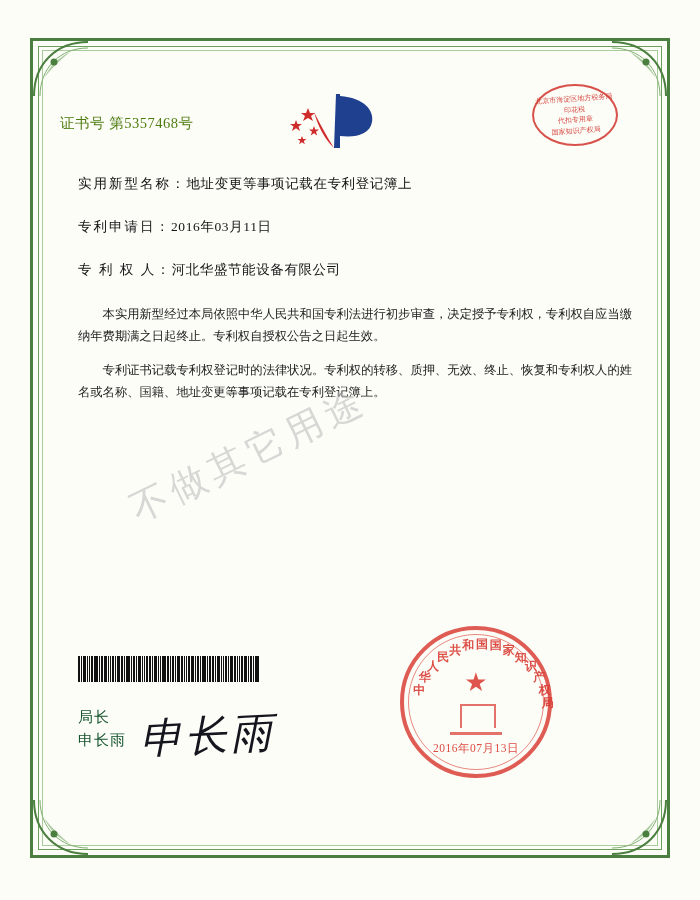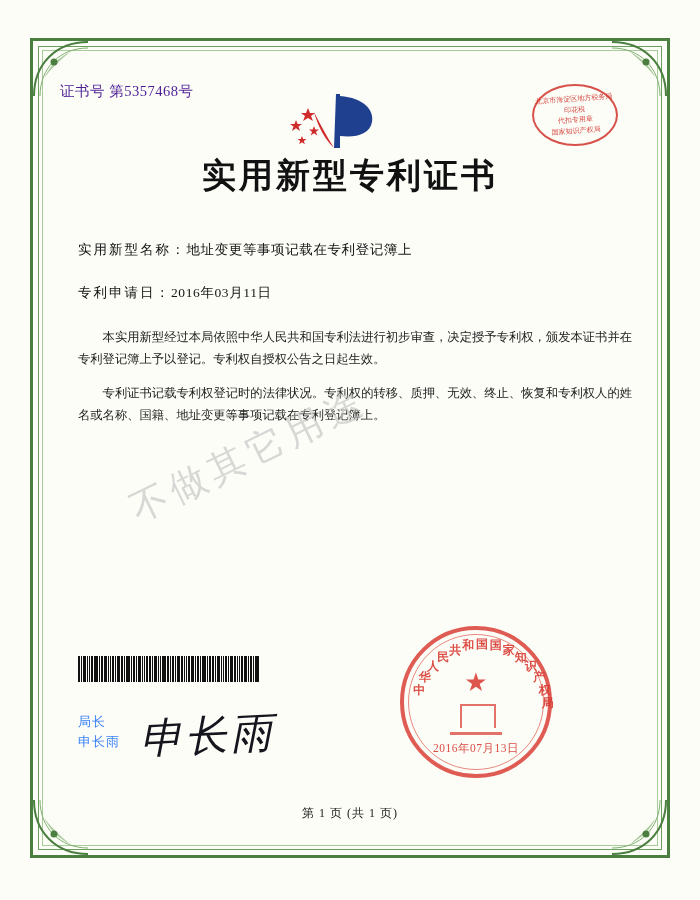--- a/index.html
+++ b/index.html
@@ -66,23 +66,23 @@
   .content {
     position: absolute;
     left: 60px;
     top: 70px;
     right: 60px;
     bottom: 70px;
   }
 
   .cert-number {
     font-size: 14.5px;
-    color: #4c1d95;
+    color: #4d7c0f;
     letter-spacing: 0.5px;
-    margin-top: 12px;
+    margin-top: 44px;
   }
 
   
   .logo {
     position: absolute;
     left: 218px;
     top: 16px;
     width: 120px;
     height: 80px;
   }
@@ -171,23 +171,23 @@
     height: 100%;
   }
 
   
   .sign-block {
     position: absolute;
     left: 18px;
     bottom: 78px;
   }
   .sign-label {
-    font-size: 13px;
+    font-size: 15px;
     line-height: 1.55;
-    color: #3b82f6;
+    color: #14532d;
     letter-spacing: 1px;
   }
   .handwriting {
     position: absolute;
     left: 80px;
     bottom: 66px;
     font-size: 42px;
     color: #15151e;
     font-family: "DejaVu Serif", serif;
     font-style: italic;
@@ -362,33 +362,35 @@
     <div class="top-seal">
       <div class="ellipse"></div>
       <div class="seal-txt">
         <div>北京市海淀区地方税务局</div>
         <div>印花税</div>
         <div>代扣专用章</div>
         <div>国家知识产权局</div>
       </div>
     </div>
 
-    <div class="title">实用新型专利证书</div>
 
     <div class="fields">
       <div class="field">
         <span class="lbl">实用新型名称：</span><span class="val">地址变更等事项记载在专利登记簿上</span>
       </div>
       <div class="field">
         <span class="lbl">专利申请日：</span><span class="val">2016年03月11日</span>
       </div>
+      <div class="field">
+        <span class="lbl">专 利 权 人：</span><span class="val">河北华盛节能设备有限公司</span>
+      </div>
     </div>
 
     <div class="paras">
-      <p class="para">本实用新型经过本局依照中华人民共和国专利法进行初步审查，决定授予专利权，颁发本证书并在专利登记簿上予以登记。专利权自授权公告之日起生效。</p>
+      <p class="para">本实用新型经过本局依照中华人民共和国专利法进行初步审查，决定授予专利权，专利权自应当缴纳年费期满之日起终止。专利权自授权公告之日起生效。</p>
       <p class="para">专利证书记载专利权登记时的法律状况。专利权的转移、质押、无效、终止、恢复和专利权人的姓名或名称、国籍、地址变更等事项记载在专利登记簿上。</p>
     </div>
 
     <div class="barcode">
       <i style="width:2px"></i>
         <i style="width:1px"></i>
         <i style="width:3px"></i>
         <i style="width:1px"></i>
       <i style="width:1px"></i>
         <i style="width:2px"></i>
@@ -475,17 +477,16 @@
         <span style="transform:rotate(48deg) translate(0,-66px) rotate(-48deg)">识</span>
         <span style="transform:rotate(60deg) translate(0,-66px) rotate(-60deg)">产</span>
         <span style="transform:rotate(72deg) translate(0,-66px) rotate(-72deg)">权</span>
         <span style="transform:rotate(84deg) translate(0,-66px) rotate(-84deg)">局</span>
       </div>
       <div class="star">★</div>
       <div class="emblem"></div>
       <div class="seal-date">2016年07月13日</div>
     </div>
 
-    <div class="footer">第 1 页 (共 1 页)</div>
   </div>
 
   <div class="watermark">不做其它用途</div>
 </div>
 
 </body></html>

